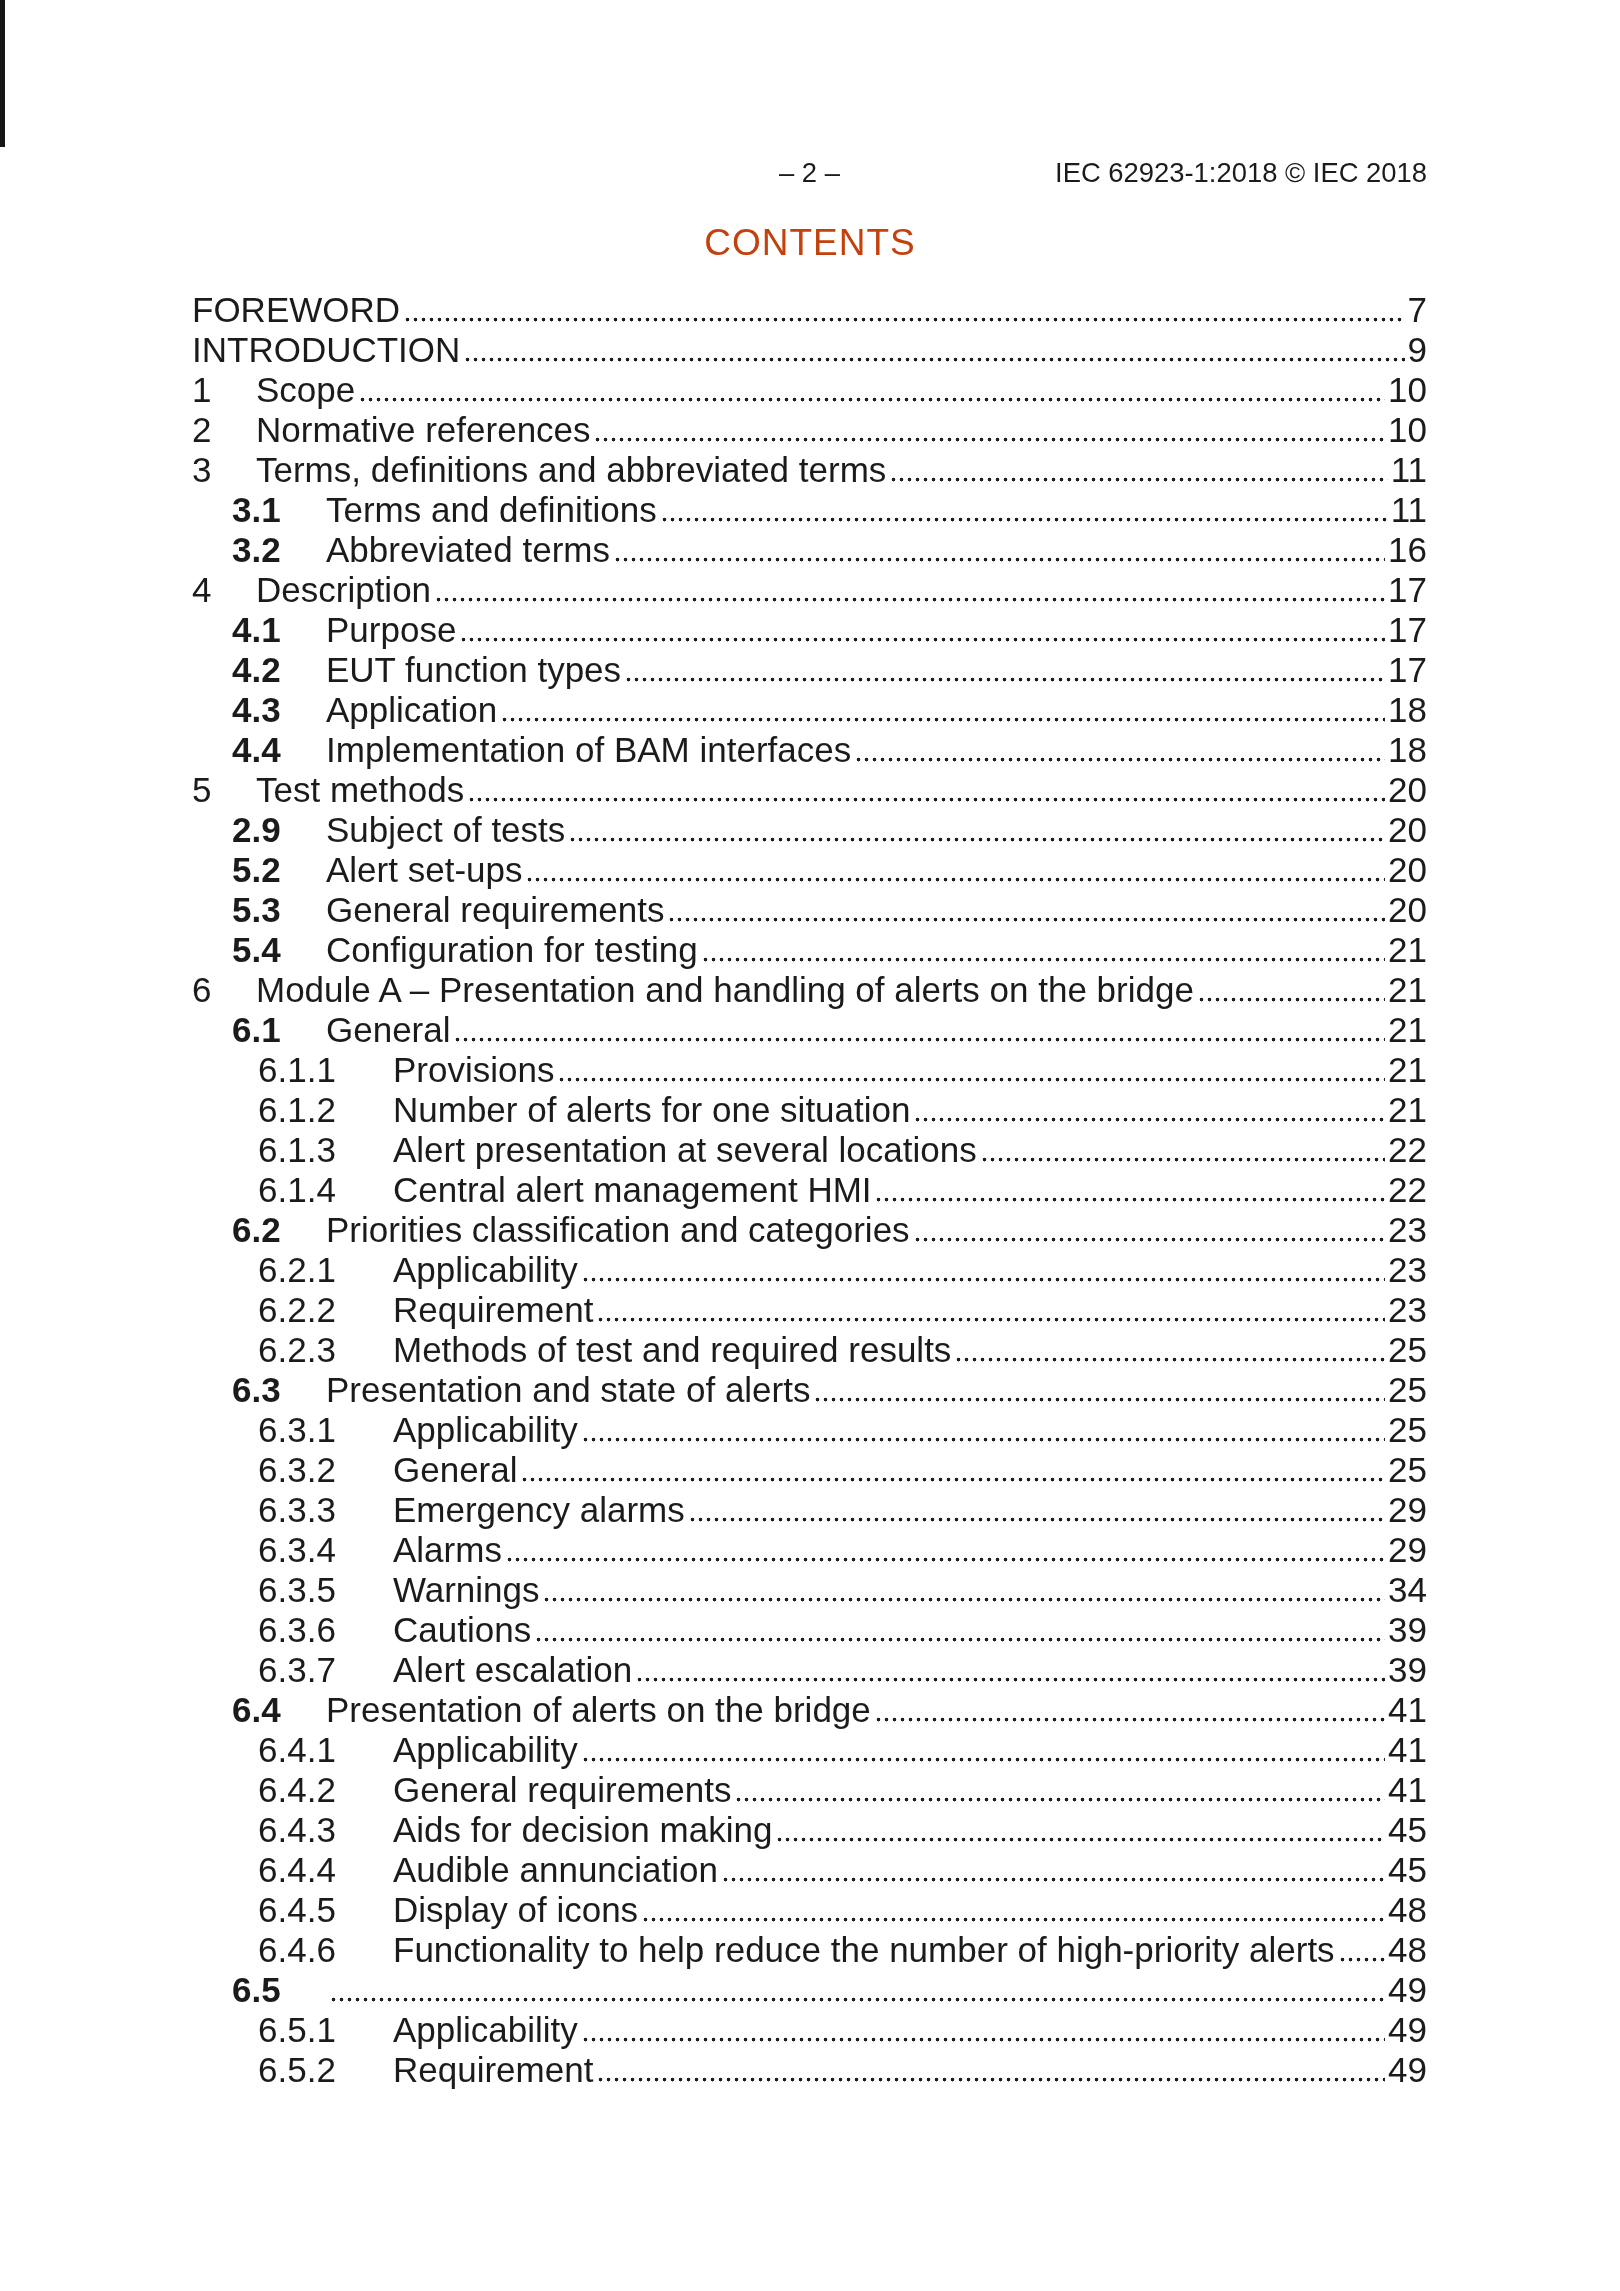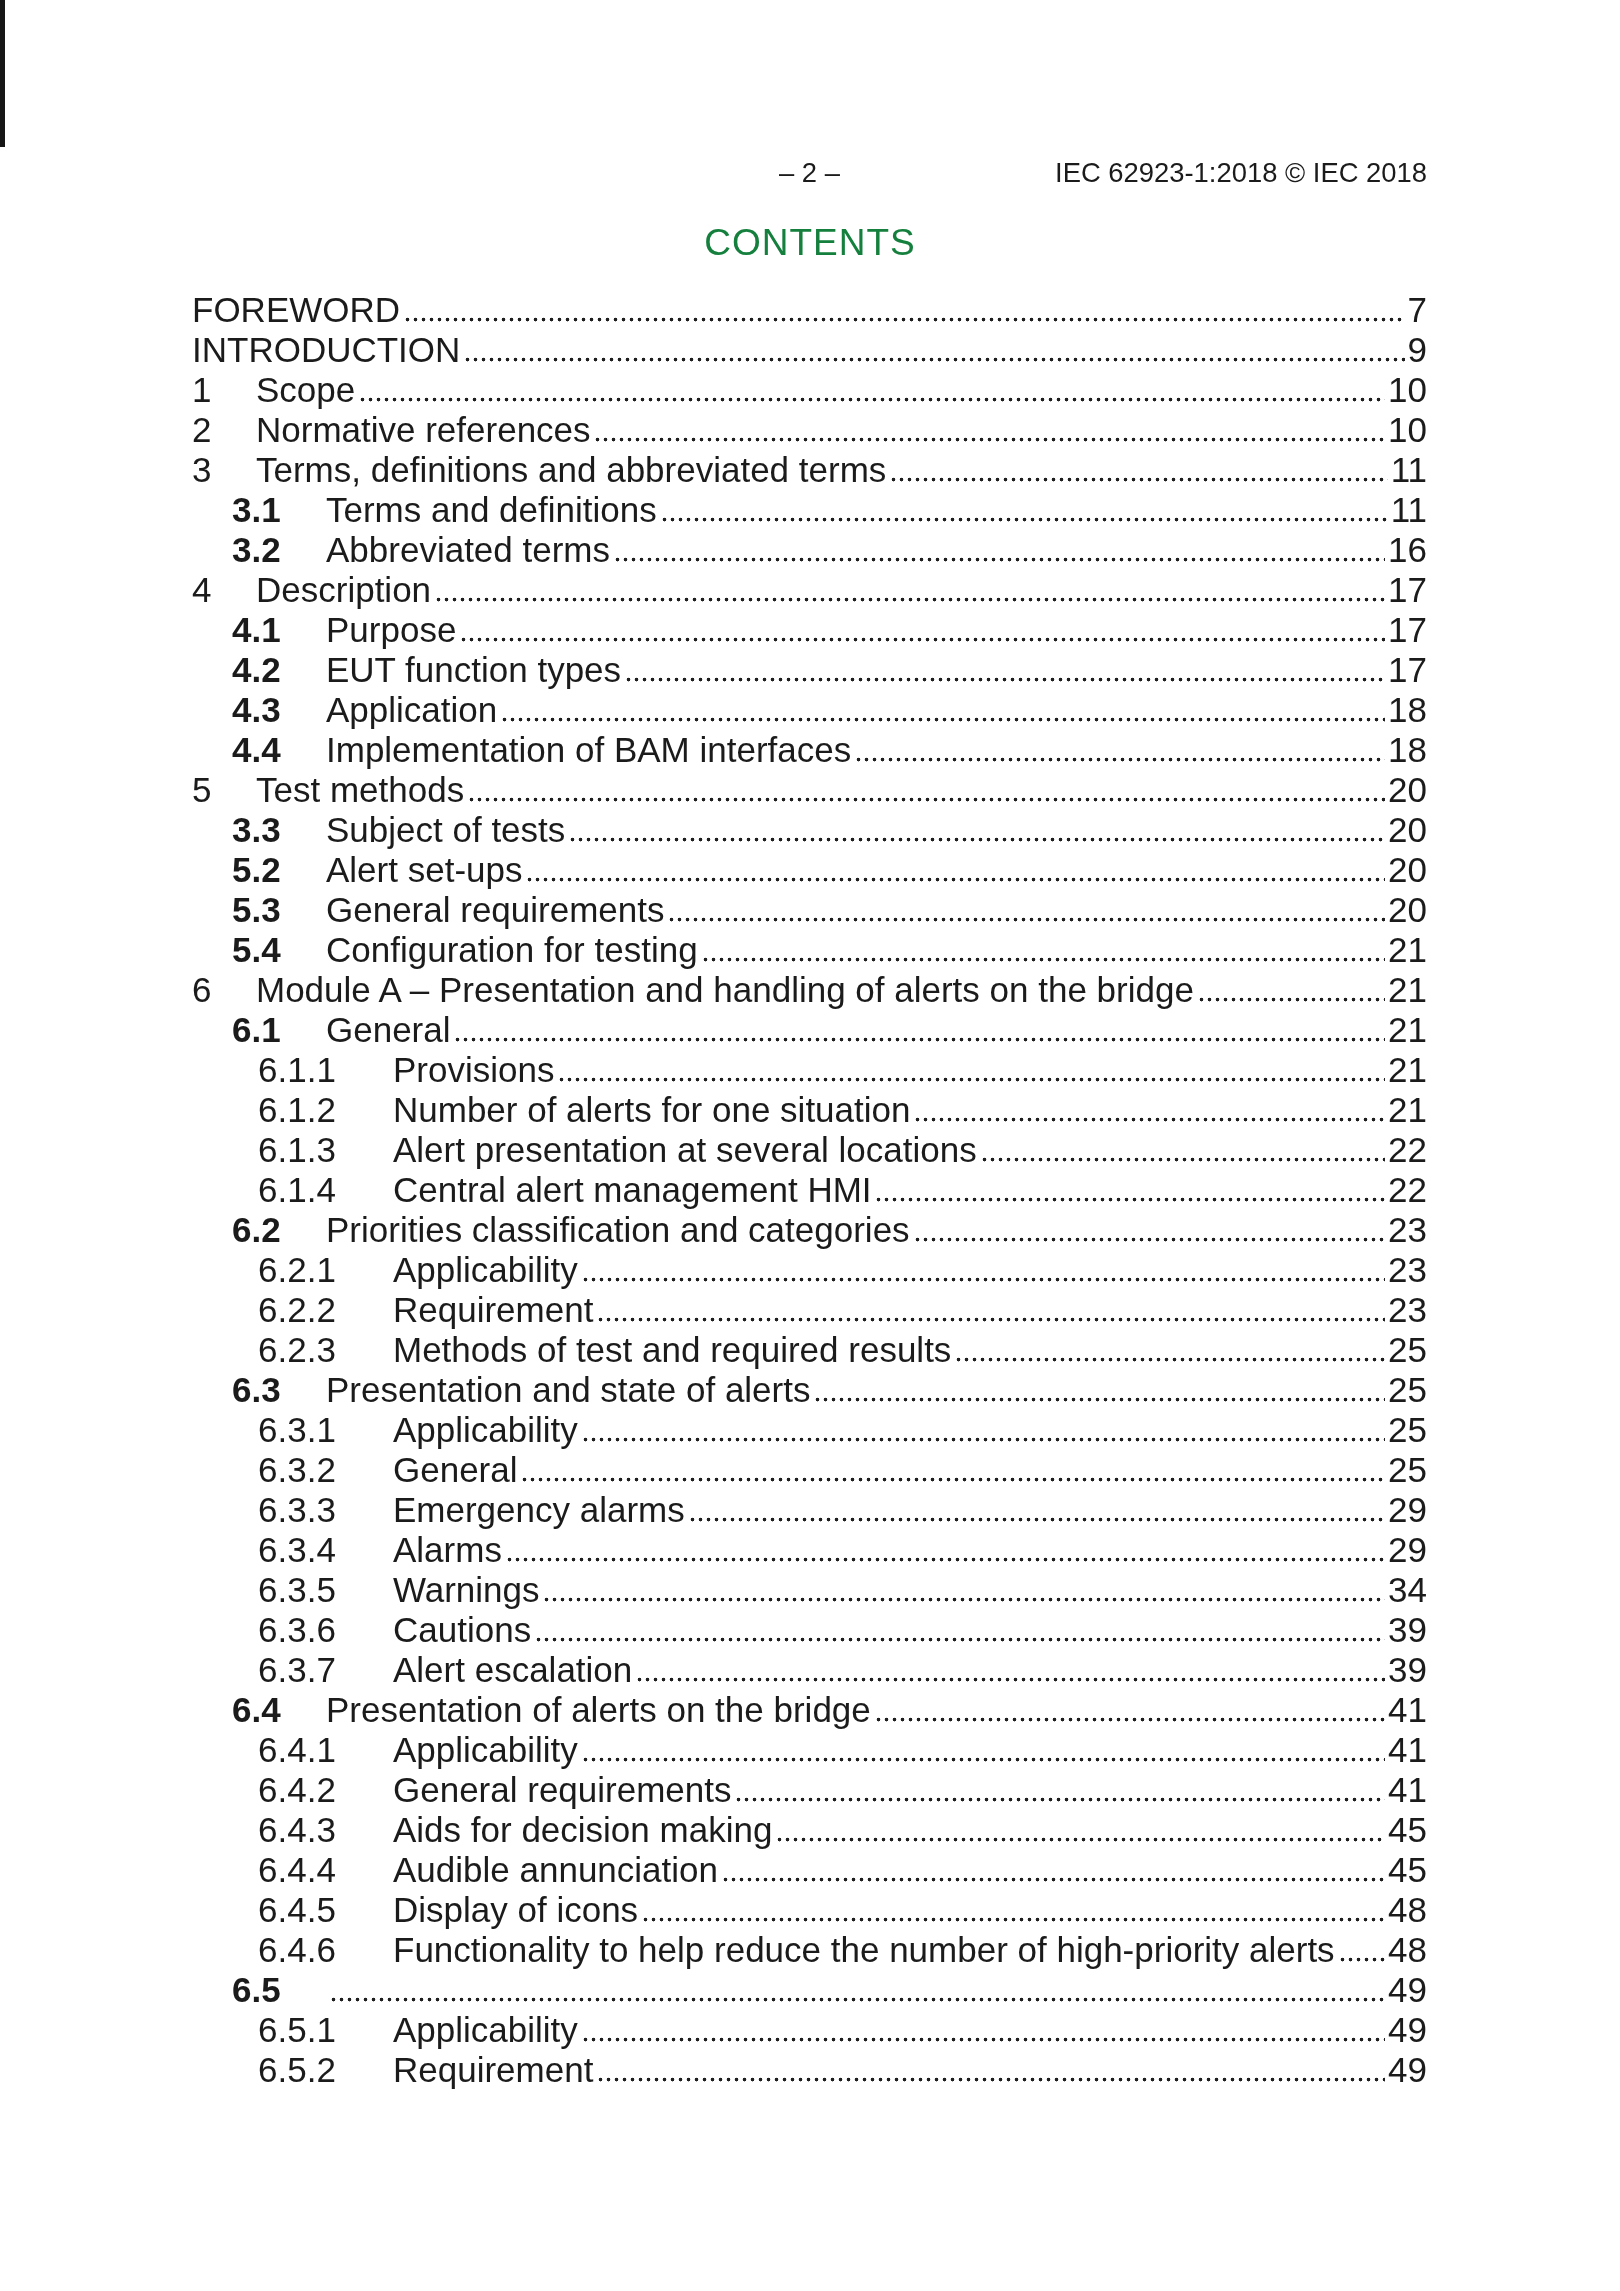--- a/index.html
+++ b/index.html
@@ -27,21 +27,21 @@
   .page-marker { position: absolute; left: 0; right: 0; top: 0; text-align: center; }
   .doc-ref    { position: absolute; right: 0; top: 0; }
   .contents-title {
     position: absolute;
     top: 222px; left: 0; width: 100%;
     margin: 0;
     text-align: center;
     font-size: 37px;
     font-weight: 400;
     letter-spacing: 1px;
-    color: #15803d;
+    color: #c2410c;
   }
   .toc {
     position: absolute;
     top: 290px; left: 192px; right: 193px;
   }
   .toc-row {
     display: flex;
     align-items: stretch;
     height: 40px;
     font-size: 35px;
@@ -152,21 +152,21 @@
     <span class="dots"></span>
     <span class="pagenum">18</span>
   </div>
       <div class="toc-row lvl-1">
     <span class="num">5</span>
     <span class="title">Test methods</span>
     <span class="dots"></span>
     <span class="pagenum">20</span>
   </div>
       <div class="toc-row lvl-2">
-    <span class="num">3.3</span>
+    <span class="num">2.9</span>
     <span class="title">Subject of tests</span>
     <span class="dots"></span>
     <span class="pagenum">20</span>
   </div>
       <div class="toc-row lvl-2">
     <span class="num">5.2</span>
     <span class="title">Alert set-ups</span>
     <span class="dots"></span>
     <span class="pagenum">20</span>
   </div>

